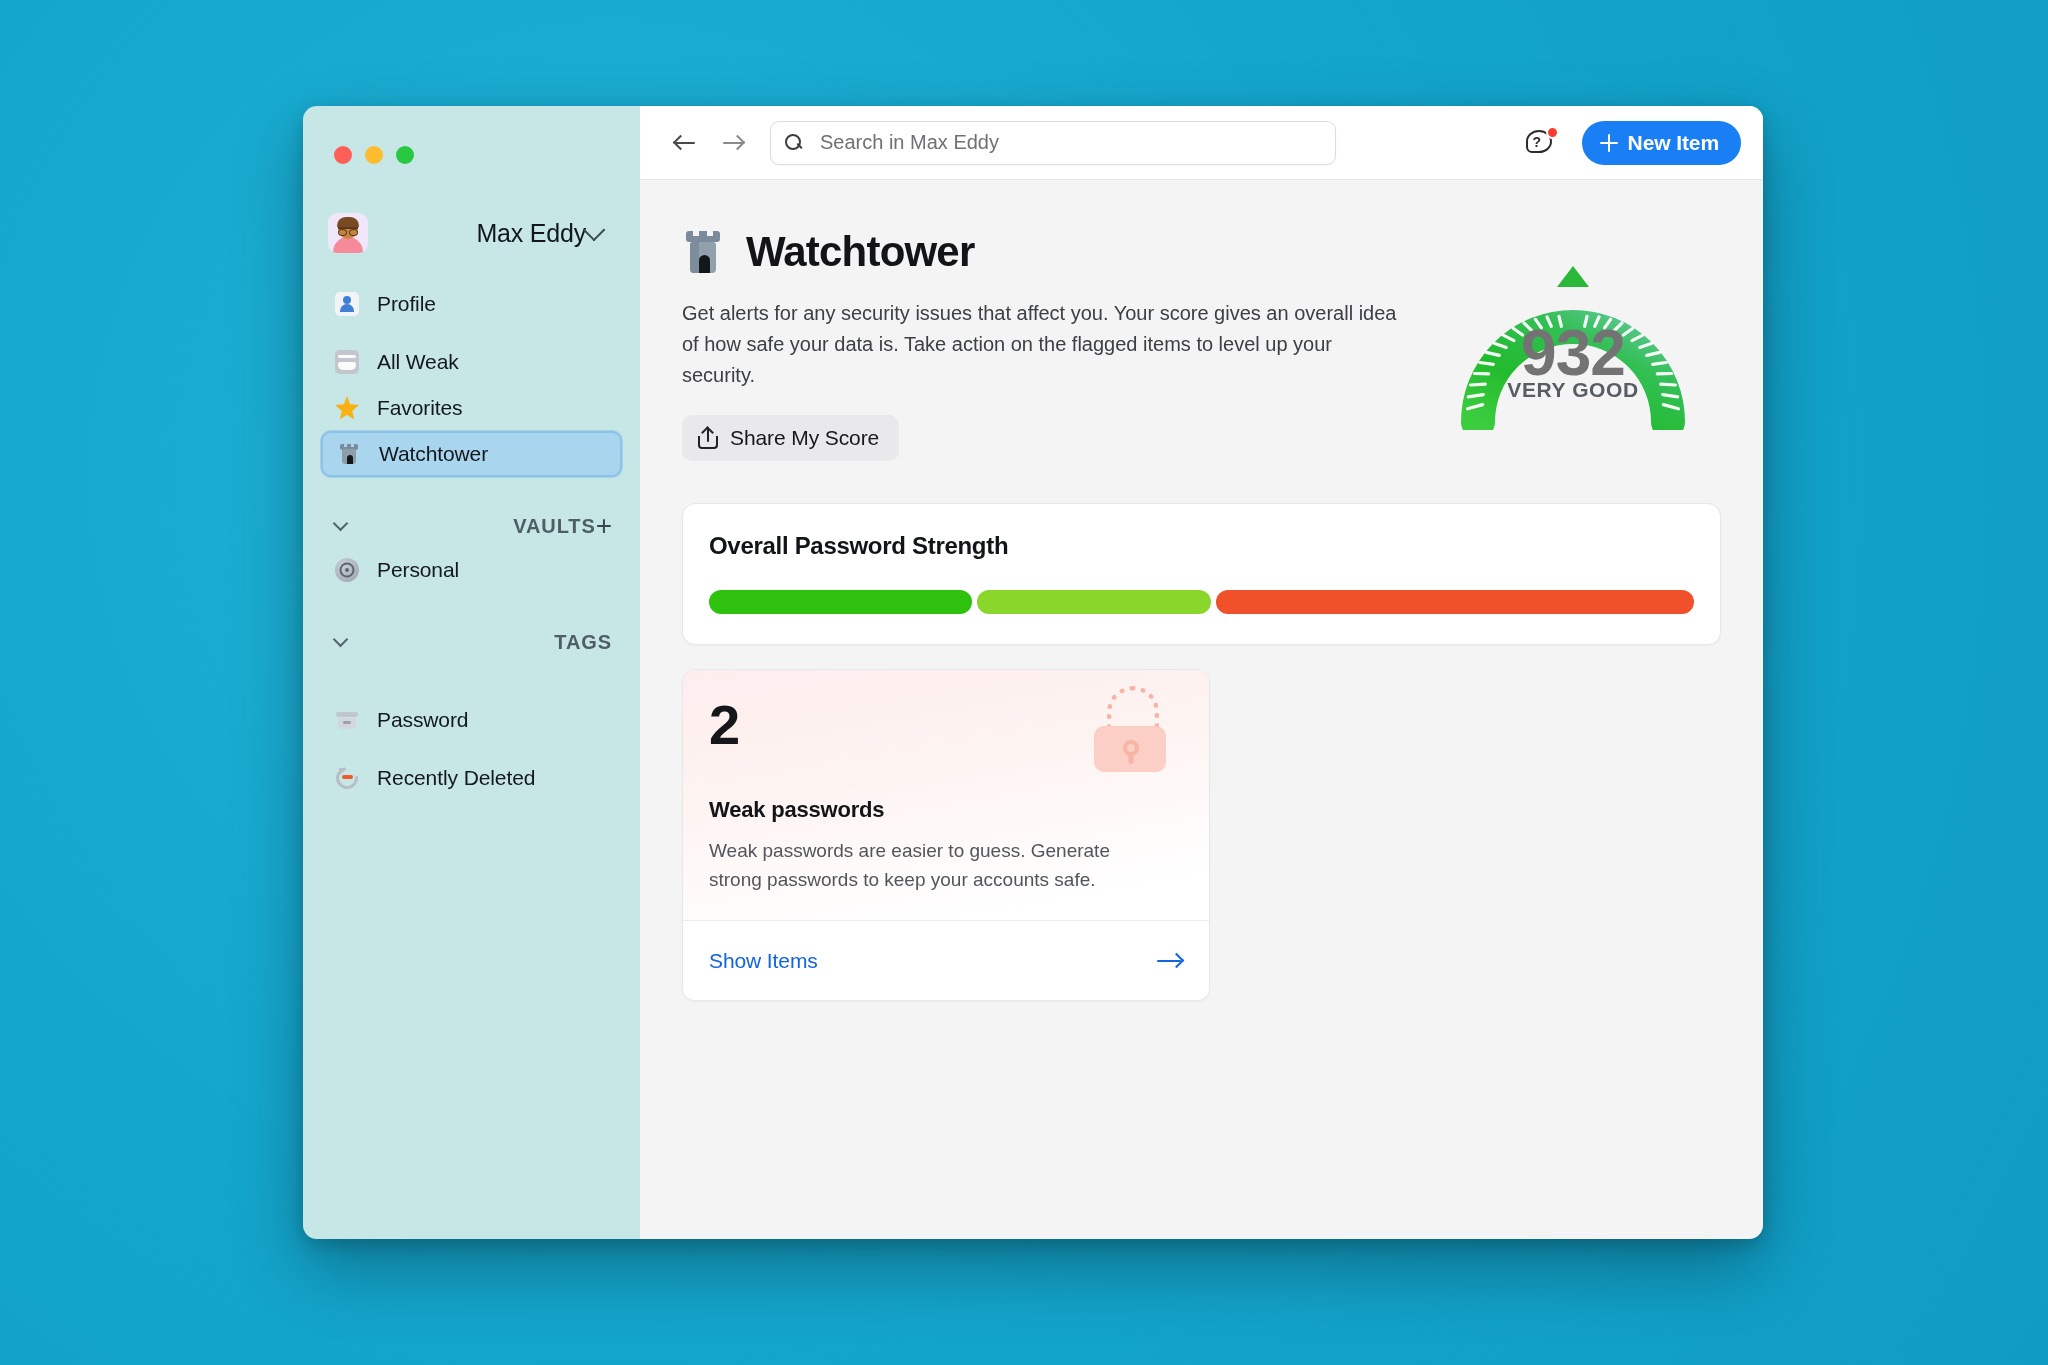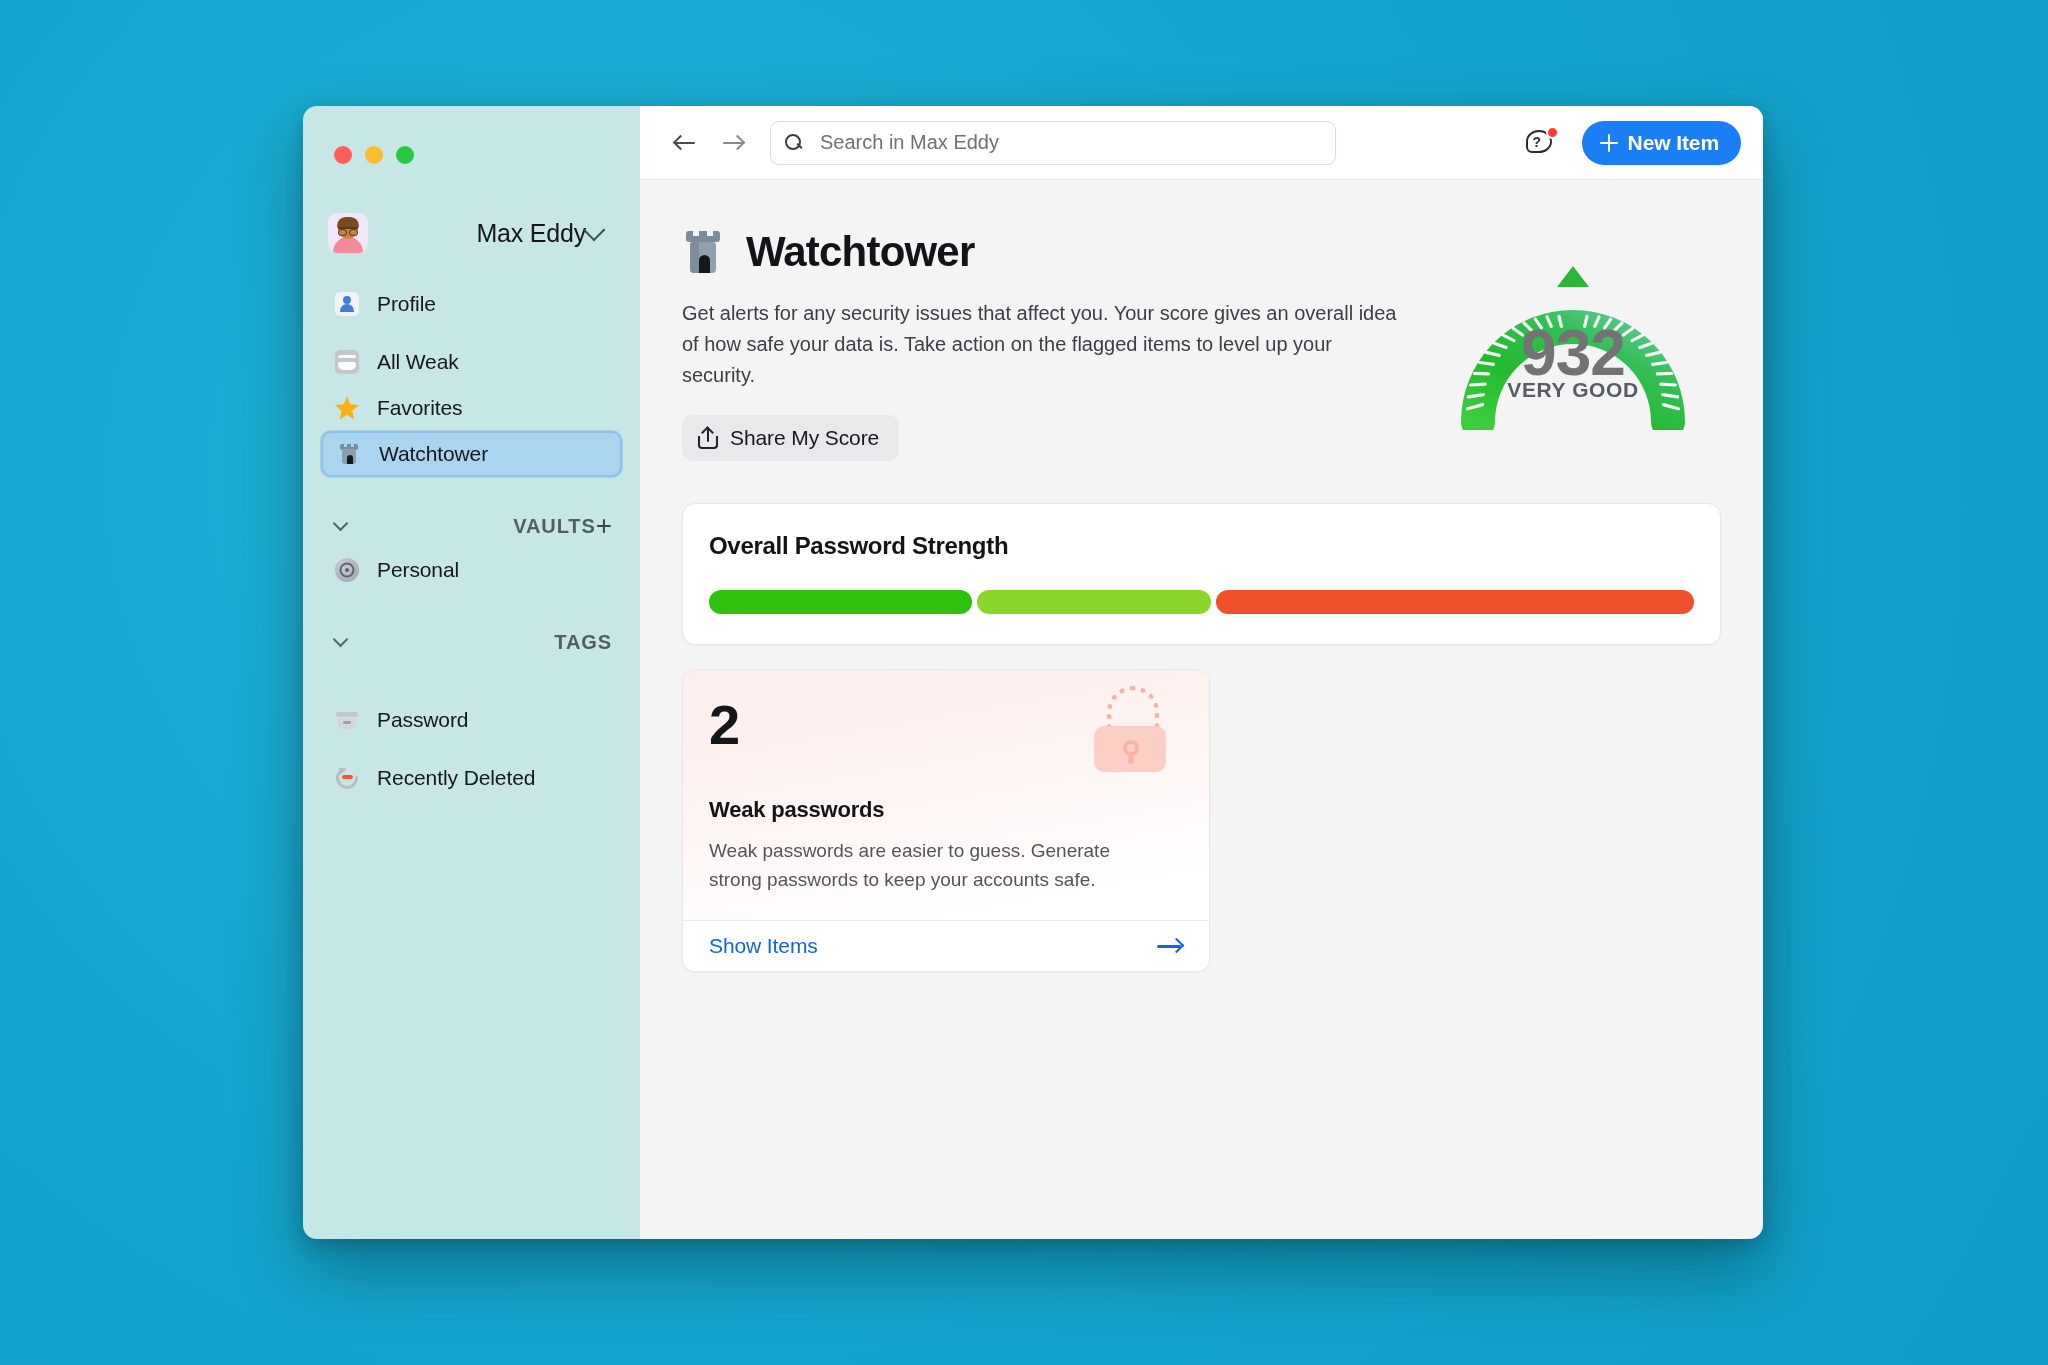--- a/index.html
+++ b/index.html
@@ -503,21 +503,21 @@
     position: absolute; left: 50%; top: 54px; transform: translateX(-50%);
     width: 16px; height: 16px; border-radius: 50%;
     border: 4px solid #f8b4a5;
   }
   .lock-art .keystem {
     position: absolute; left: 50%; top: 66px; transform: translateX(-50%);
     width: 5px; height: 12px; background: #f8b4a5; border-radius: 3px;
   }
   .weak-footer {
     border-top: 1px solid #ececef;
-    height: 51px; display: flex; align-items: center;
+    height: 80px; display: flex; align-items: center;
     padding: 0 26px; cursor: default; background: #fff;
   }
   .show-items {
     font-size: 21px; color: #1264e0; flex: 1; letter-spacing: -.1px;
   }
   .arrow-right {
     position: relative; width: 26px; height: 18px;
   }
   .arrow-right .shaft {
     position: absolute; top: 8px; left: 0;

